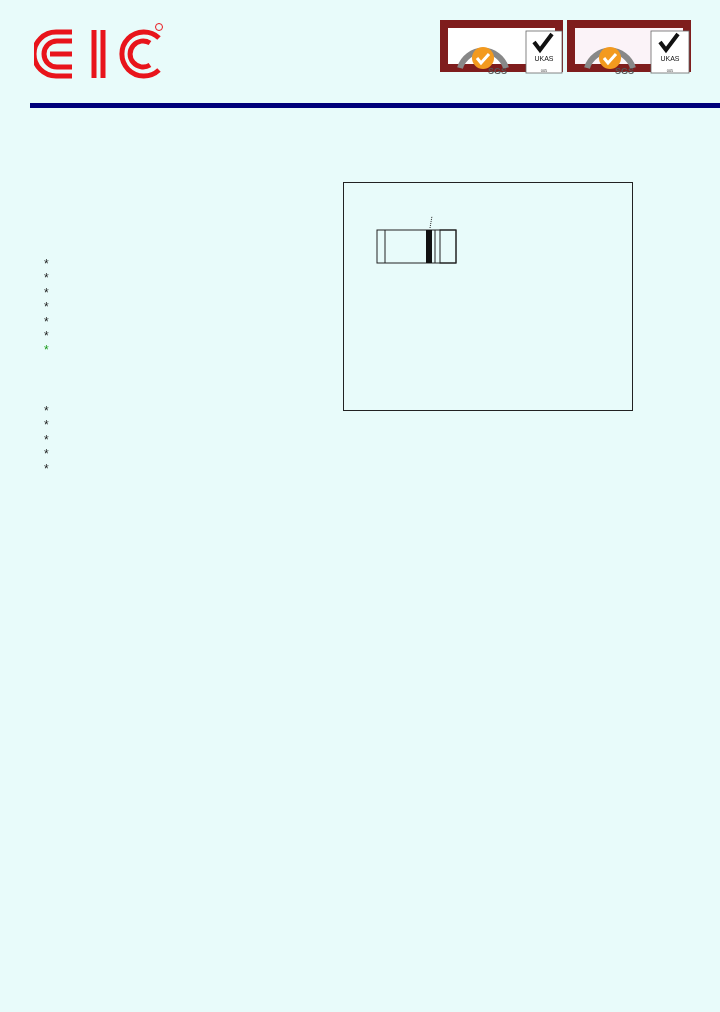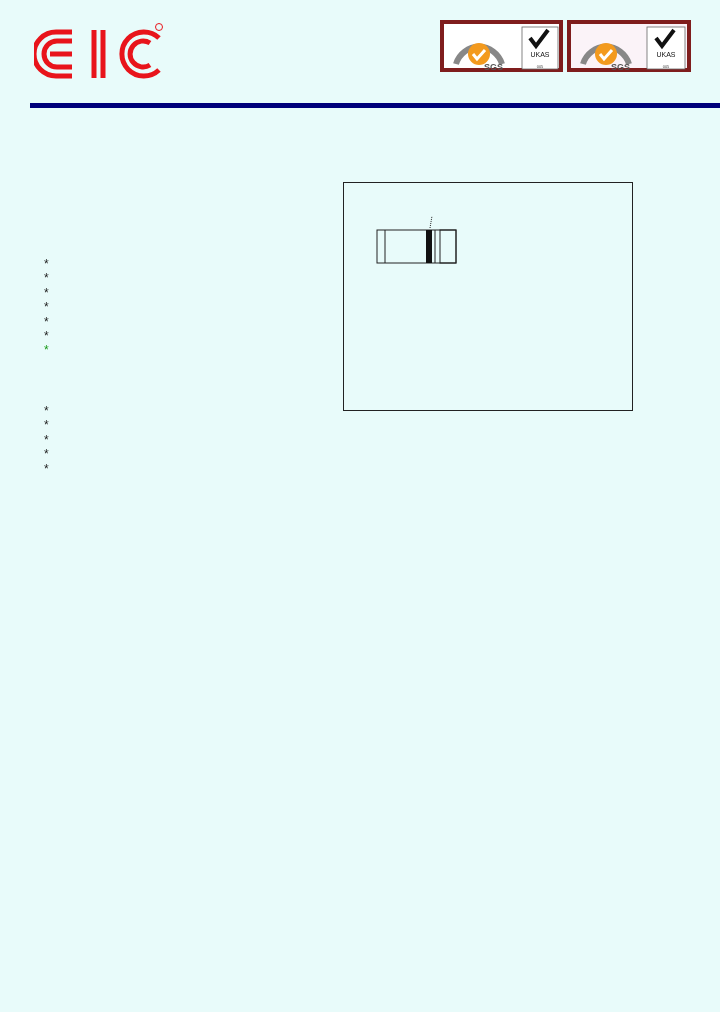--- a/index.html
+++ b/index.html
@@ -5,21 +5,21 @@
   html, body { margin:0; padding:0; }
   body {
     width:720px; height:1012px; position:relative; overflow:hidden;
     background:#e8fbfa;
     font-family:"Liberation Sans", sans-serif; color:#111;
   }
   .abs { position:absolute; }
   
   .logo { left:34px; top:22px; width:130px; height:64px; }
   .rule { left:30px; top:103px; width:690px; height:5px; background:#00007a; }
-  .cert-box { top:20px; height:52px; background:#fff; border:4px solid #7f1d1d; box-sizing:border-box; }
+  .cert-box { top:20px; height:52px; background:#fff; border:8px solid #7f1d1d; box-sizing:border-box; }
   .cert-cap { top:88px; font-size:7px; color:#1a1a7a; font-weight:bold; letter-spacing:-0.1px; }
   .title { left:40px; top:128px; font-size:25px; font-weight:bold; letter-spacing:-0.2px; }
   .subtitle { left:344px; top:132px; width:340px; text-align:center; font-size:18px; font-weight:bold; line-height:25px; letter-spacing:-0.3px; }
   .prv { left:40px; top:193px; font-size:20px; font-weight:bold; line-height:23px; }
   .section-head { font-size:14px; font-weight:bold; }
   .list { font-size:12px; line-height:14.4px; color:#222; }
   .list .row { display:flex; }
   .list .star { width:14px; text-align:left; padding-left:4px; }
   .green { color:#1a9a1a; }
   

